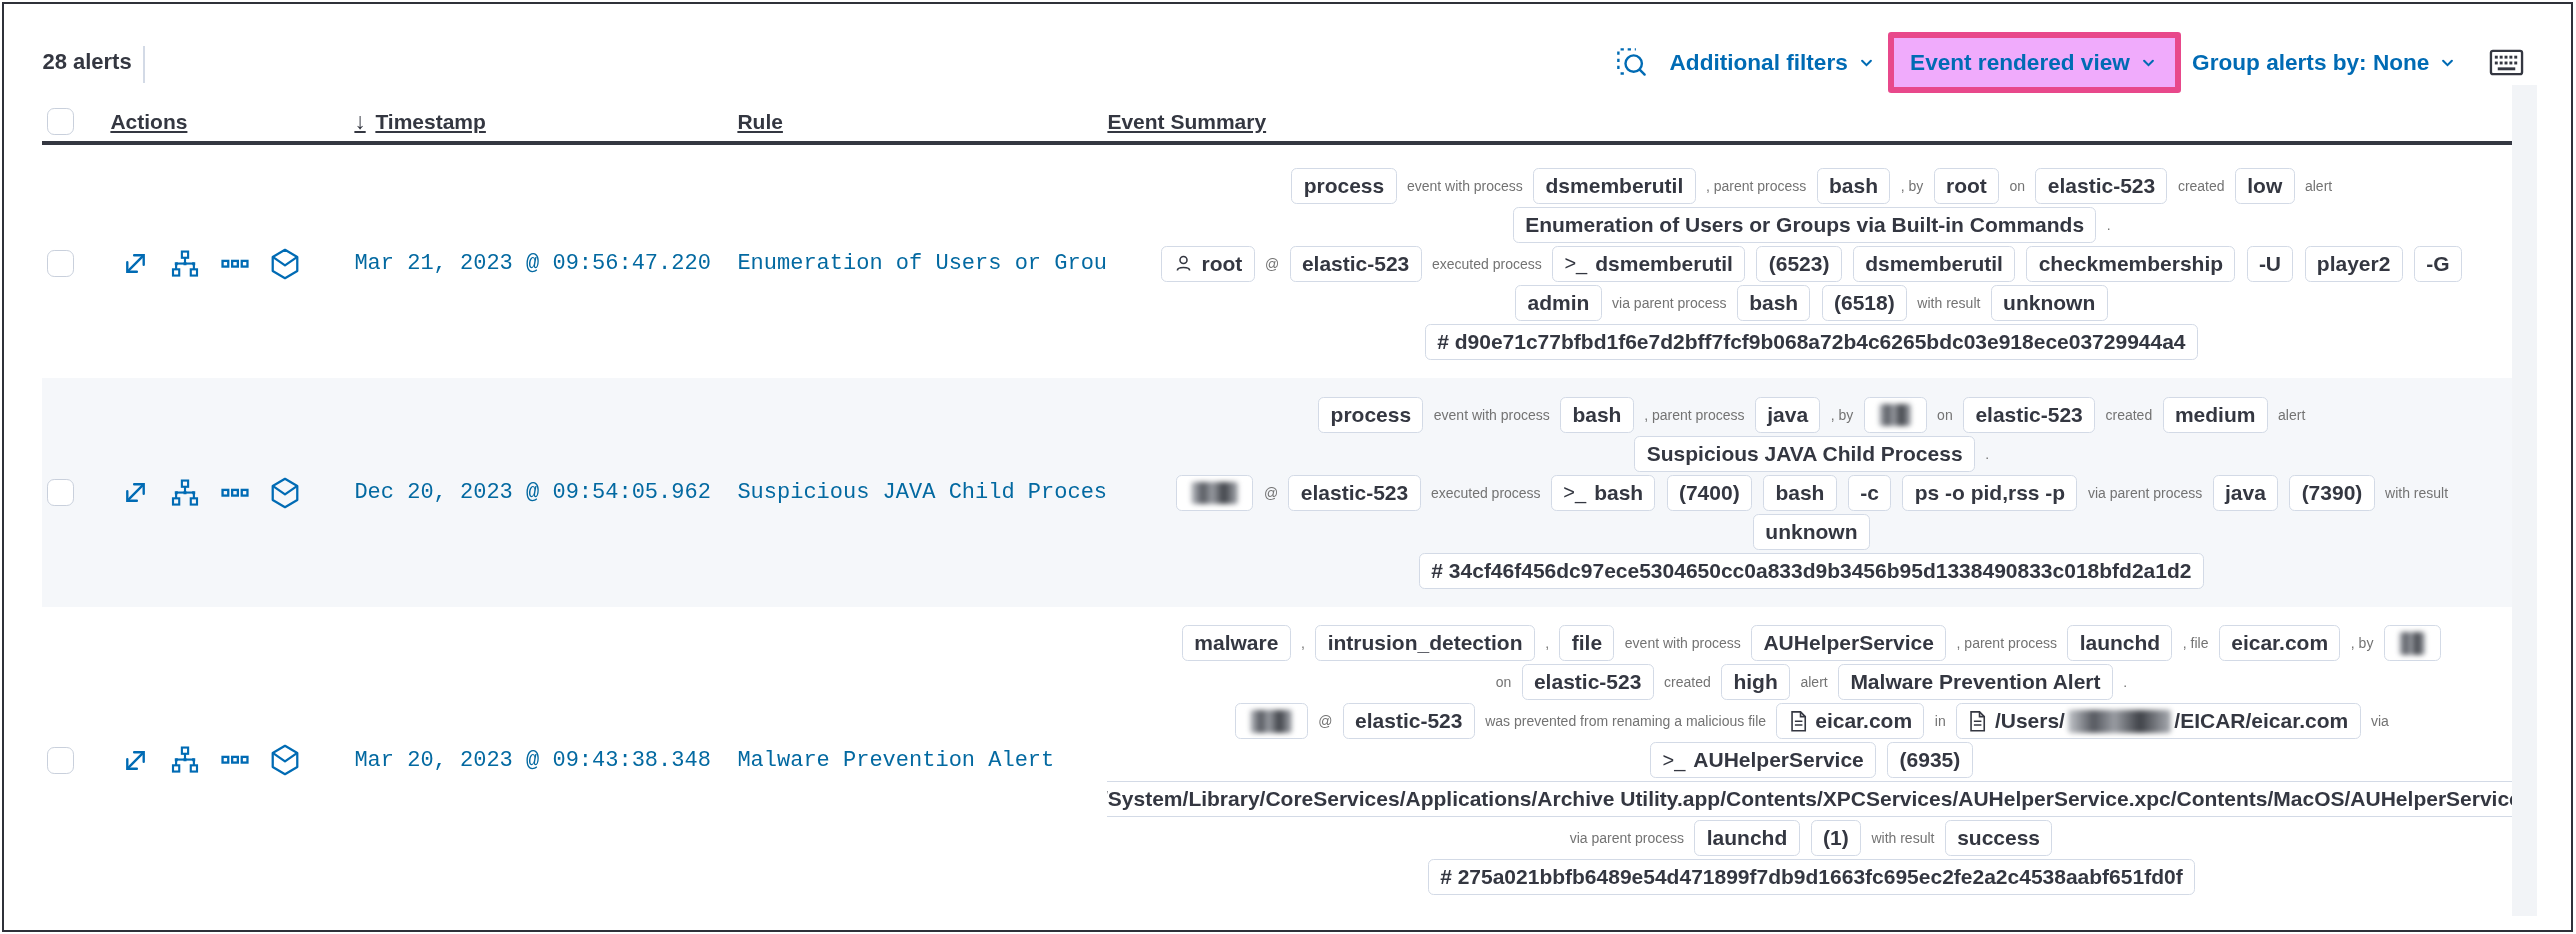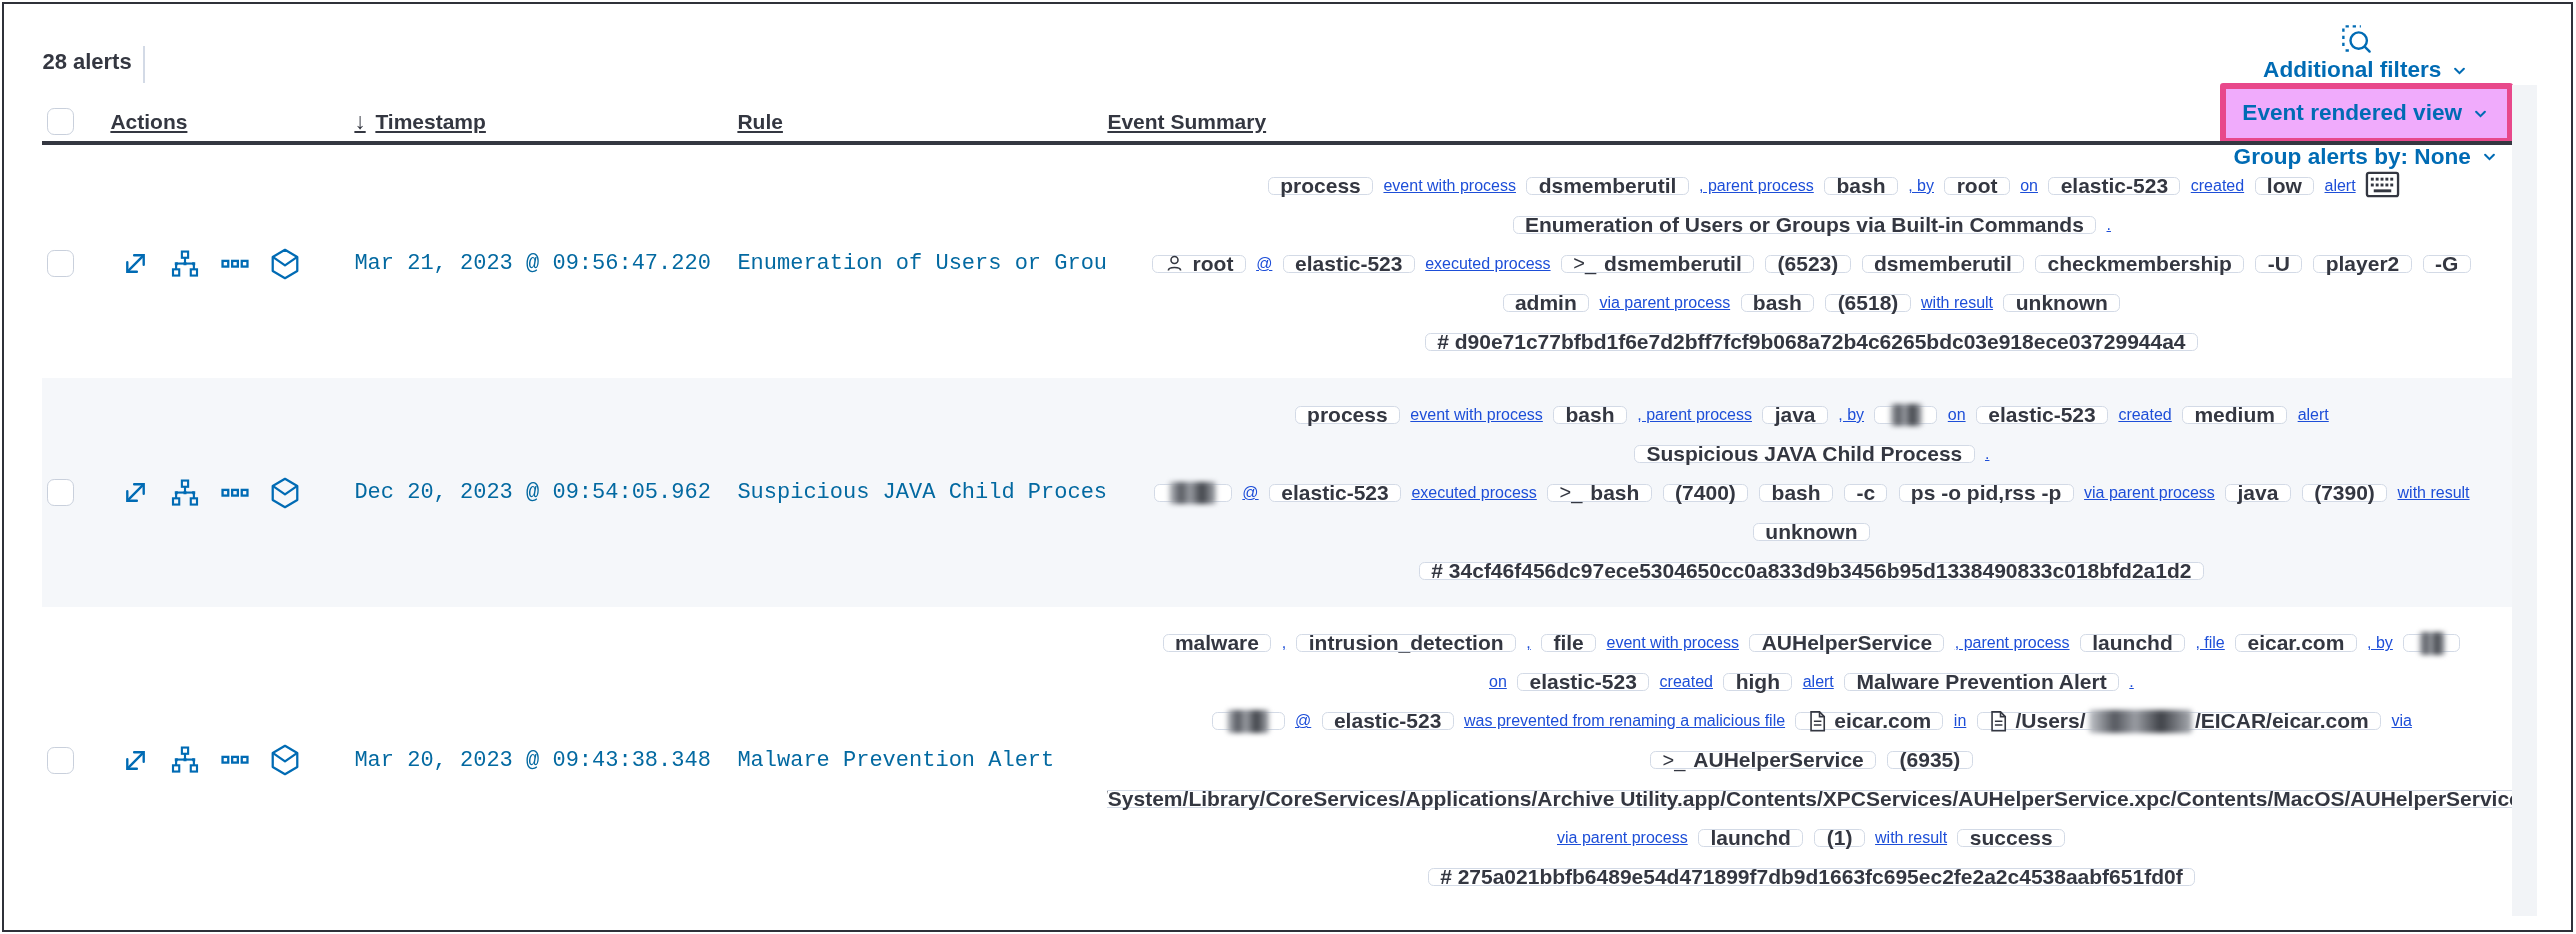--- a/index.html
+++ b/index.html
@@ -2,21 +2,21 @@
 <html style="font-size:13px"><head>
 <meta charset="utf-8">
 <style>
   * { box-sizing: border-box; margin: 0; padding: 0; }
   html,body { width:2576px; height:934px; background:#fff; font-family:"Liberation Sans",sans-serif; color:#343741; overflow:hidden; }
   .frame { position:absolute; left:2.4px; top:2.4px; width:2571px; height:930px; border:2.4px solid #2f3139; border-radius:0; background:#fff; overflow:hidden; }
 
   
   .alerts-count { position:absolute; left:38px; top:45px; font-size:22px; font-weight:700; color:#343741; }
   .vsep { position:absolute; left:139px; top:42px; width:1.6px; height:37px; background:#d3dae6; }
-  .toolbar { position:absolute; right:47px; top:17.7px; height:81px; display:flex; align-items:center;flex-direction:column; }
+  .toolbar { position:absolute; right:47px; top:17.7px; height:81px; display:flex; align-items:center; }
   .tlink { color:#006bb4; font-size:22.6px; font-weight:600; display:flex; align-items:center; white-space:nowrap; cursor:pointer; }
   .chev { margin-left:8px; display:inline-flex; }
   .inspect { margin-right:21px; display:flex; align-items:center; }
   .viewbox { border:6.4px solid #e8488b; border-radius:3.2px; padding:11.3px 16px; margin:0 11.3px; display:flex; align-items:center; background:#f0abfc; }
   .kbd { margin-left:31px; display:flex; align-items:center; }
 
   
   .thead { position:absolute; left:38px; top:98px; width:2473px; height:43px; display:flex; align-items:center; border-bottom:4px solid #343741; font-size:21px; font-weight:700;text-decoration:underline; }
   .tbody { position:absolute; left:38px; top:145px; width:2473px; }
   .col-c { width:68px; display:flex; align-items:center; }
@@ -27,22 +27,22 @@
   .sort-arrow { font-weight:400; font-size:22.6px; margin-right:9.7px; }
 
   .row { display:flex; width:100%; }
   .row.alt { background:#f5f7fa; }
   .row .col-s { display:flex; flex-direction:column; justify-content:center; }
   .cb { width:27px; height:27px; border:1.6px solid #c9d0dc; border-radius:7.2px; background:#fff; margin-left:4.8px; cursor:pointer; }
   .act { width:50px; height:45px; display:flex; align-items:center; justify-content:center; cursor:pointer; }
   .ts, .rule { font-size:22px; color:#0369a1;font-family:Liberation Mono, monospace; }
 
   .line { min-height:39px; display:flex; align-items:center; justify-content:center; white-space:nowrap; }
-  .t { margin:0 4.8px; font-size:16px; color:#1d4ed8;text-decoration:underline; }
-  .badge { display:inline-flex; align-items:center; background:#fff; border:1.6px solid #d3dae6; border-radius:5.6px; padding:0 11.3px; height:18px; margin:0 5.6px; font-weight:600; font-size:21px; color:#343741; cursor:pointer; }
+  .t { margin:0 4.8px; font-size:14px; color:#737373; }
+  .badge { display:inline-flex; align-items:center; background:#fff; border:1.6px solid #d3dae6; border-radius:5.6px; padding:0 11.3px; height:36px; margin:0 5.6px; font-weight:600; font-size:21px; color:#343741; cursor:pointer; }
   .term { font-weight:400; font-size:20px; margin-right:8px; color:#343741; }
   .blur { display:inline-block; height:22.6px; border-radius:2.4px; margin:0 3.2px;
           background:linear-gradient(90deg,#c3c6cb 0%,#55585f 25%,#9a9da3 45%,#3f4248 70%,#aaadb3 100%);
           filter:blur(2.4px); }
   .bicon { margin-right:7.2px; display:inline-flex; }
 
   .scroll-track { position:absolute; left:2508px; top:81px; width:25px; height:831px; background:#f2f4f7; }
 </style>
 </head>
 <body>

